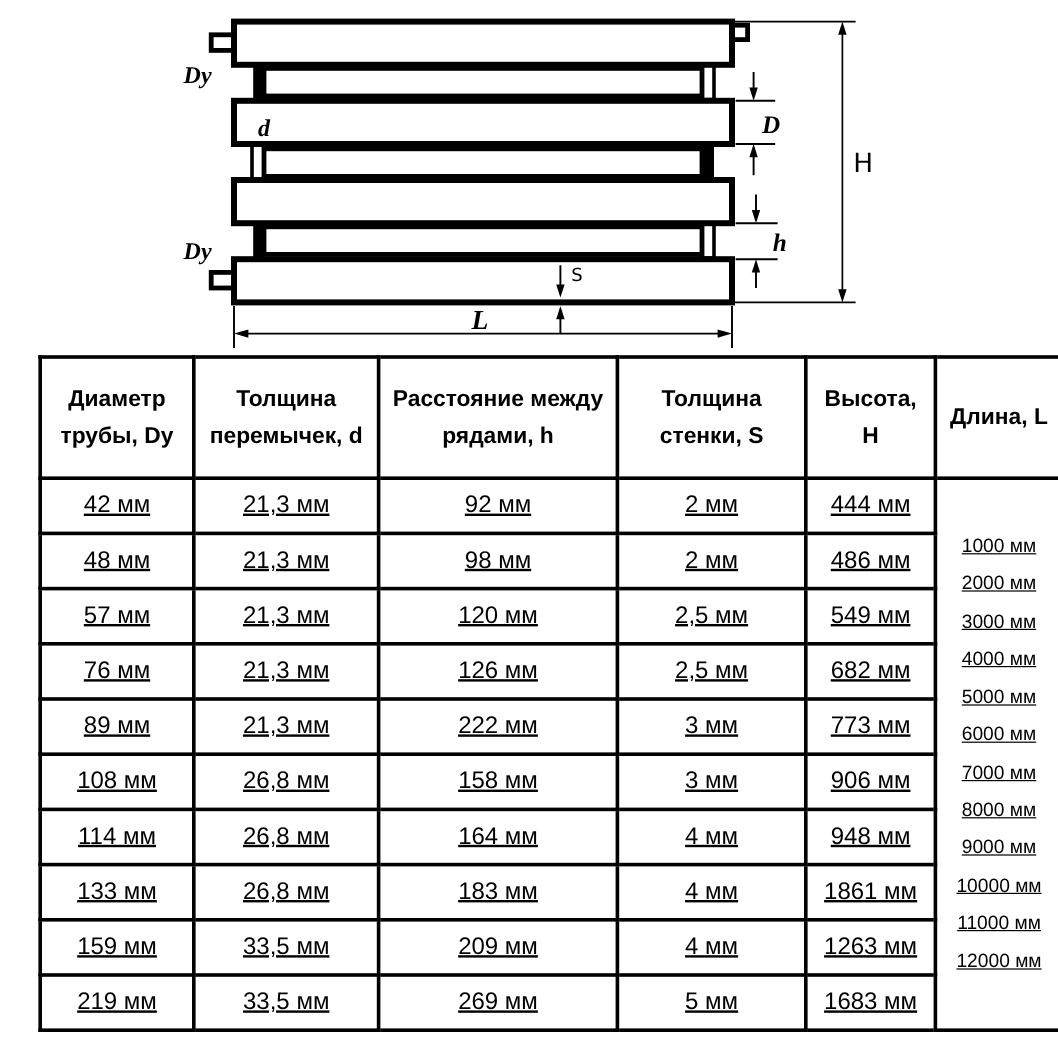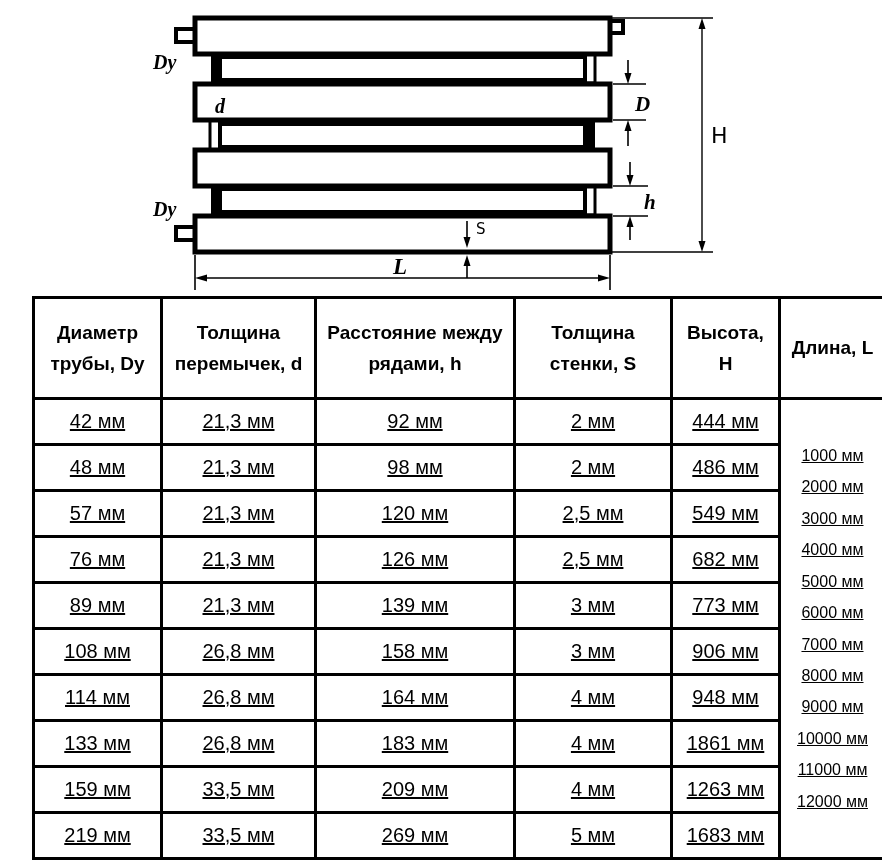--- a/index.html
+++ b/index.html
@@ -187,21 +187,21 @@
       <tr>
         <td>76 мм</td>
         <td>21,3 мм</td>
         <td>126 мм</td>
         <td>2,5 мм</td>
         <td>682 мм</td>
       </tr>
       <tr>
         <td>89 мм</td>
         <td>21,3 мм</td>
-        <td>139 мм</td>
+        <td>222 мм</td>
         <td>3 мм</td>
         <td>773 мм</td>
       </tr>
       <tr>
         <td>108 мм</td>
         <td>26,8 мм</td>
         <td>158 мм</td>
         <td>3 мм</td>
         <td>906 мм</td>
       </tr>

